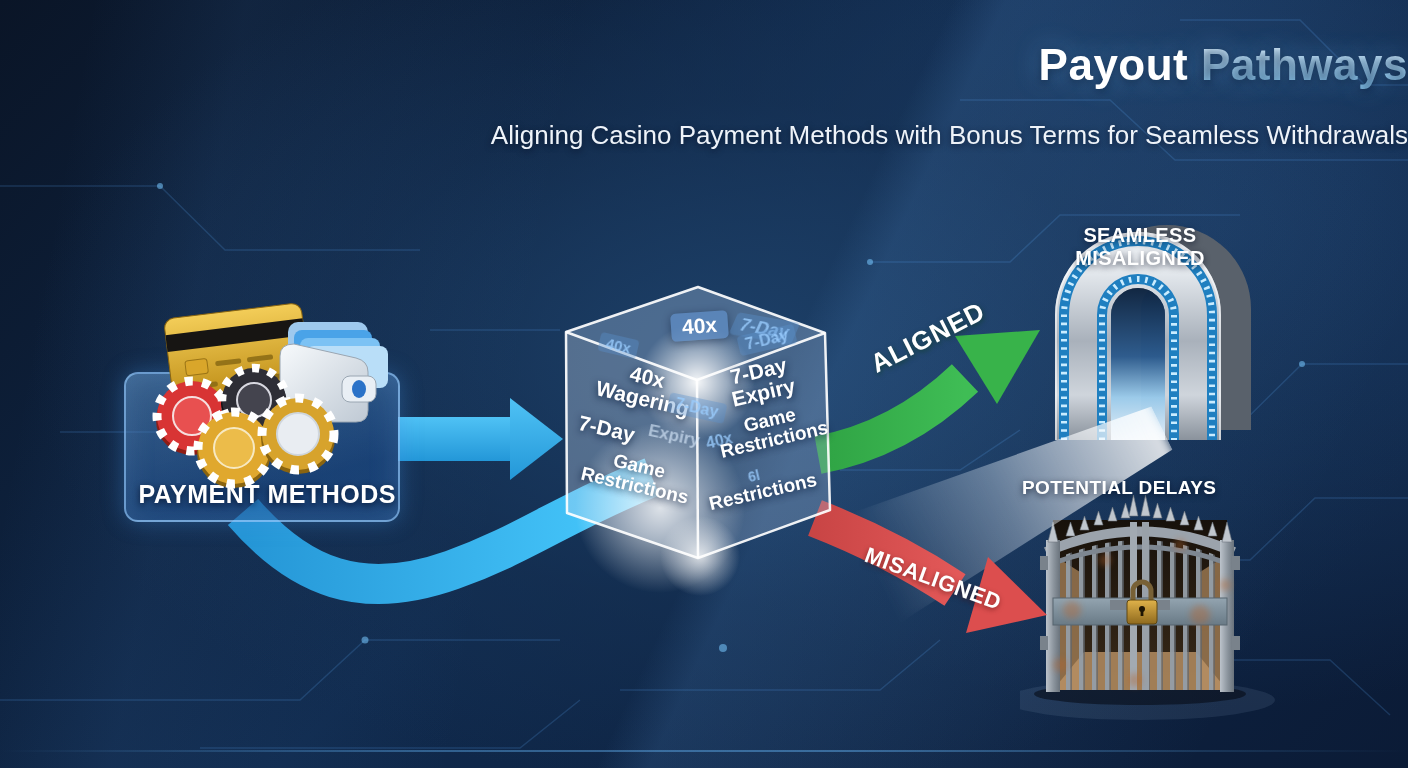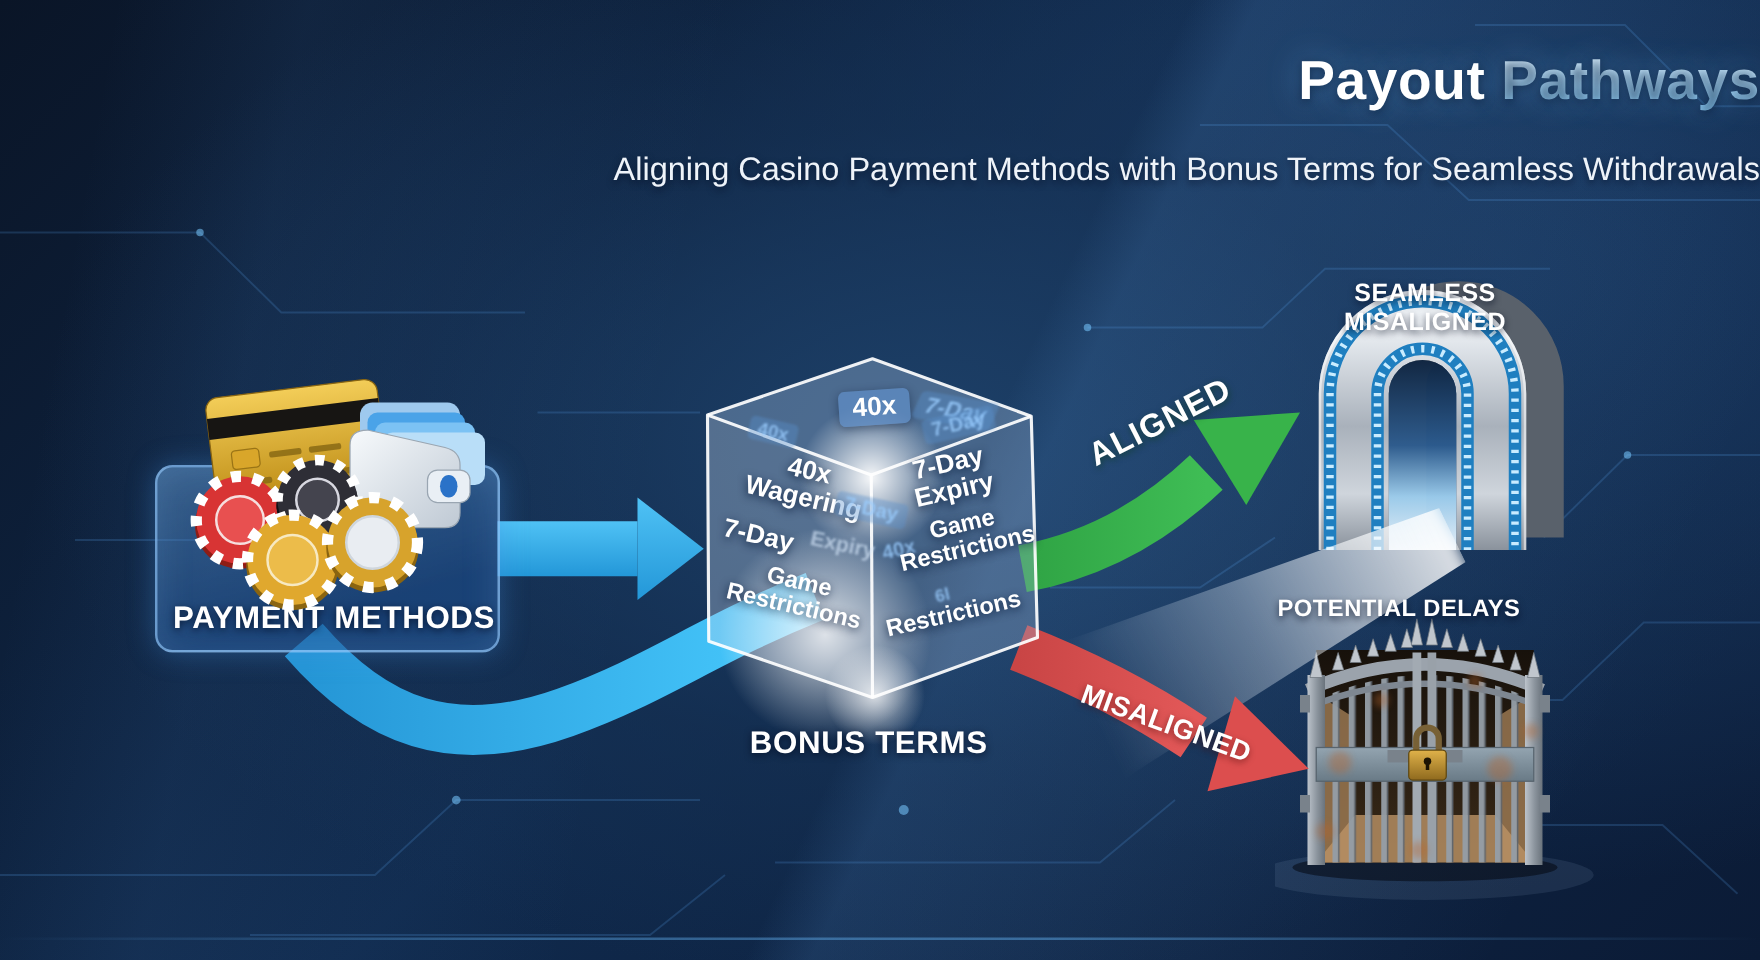--- a/index.html
+++ b/index.html
@@ -367,15 +367,14 @@
 
   <div class="abs aligned-label z6">ALIGNED</div>
   <div class="abs misaligned-label z6">MISALIGNED</div>
 
   <div class="abs seamless-label z6">
     <div>SEAMLESS</div>
     <div>MISALIGNED</div>
   </div>
   <div class="abs delays-label z6">POTENTIAL DELAYS</div>
 
-  <div class="abs bonus-label z6">BONUS TERMS</div>
 
 </div>
 
 </body></html>

